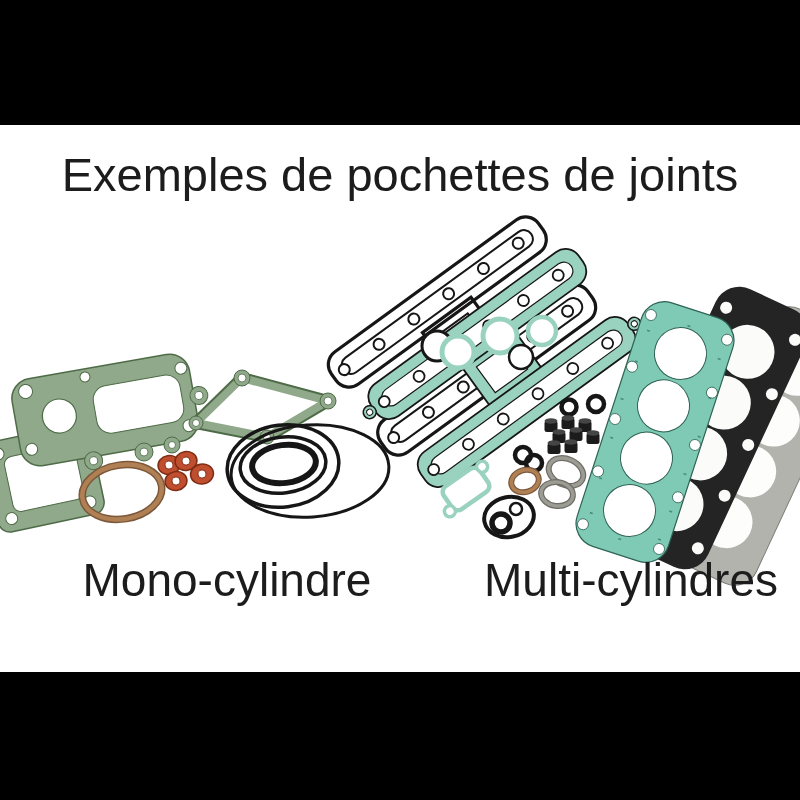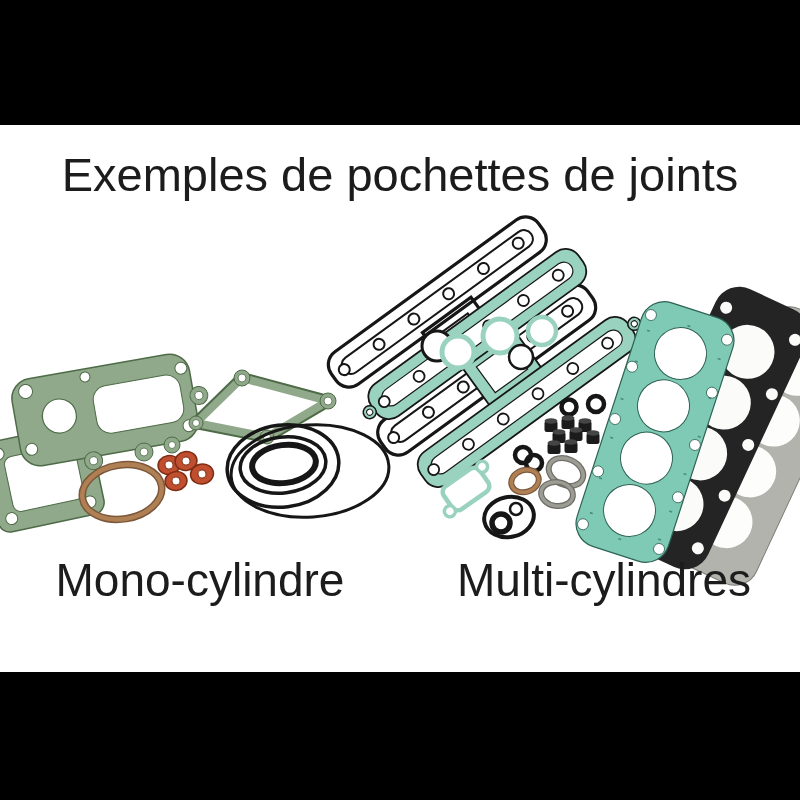--- a/index.html
+++ b/index.html
@@ -12,21 +12,21 @@
   }
   html,body{margin:0;padding:0;background:#444;}
   .frame{position:relative;width:800px;height:800px;margin:0 auto;background:var(--canvas);
          overflow:hidden;font-family:"Liberation Sans", sans-serif;}
   .bar{position:absolute;left:0;width:100%;background:var(--letterbox);}
   .bar.top{top:0;height:125px;}
   .bar.bottom{top:672px;height:128px;}
   .title{position:absolute;top:149px;left:0;width:100%;text-align:center;
          font-size:47px;line-height:52px;color:var(--text);z-index:3;}
   .caption{position:absolute;top:554px;font-size:46px;line-height:52px;color:var(--text);
-           text-align:center;z-index:3;}
+           text-align:center;z-index:3;margin-left:27px;}
   .caption.left{left:0;width:400px;}
   .caption.right{left:405px;width:398px;}
   svg.art{position:absolute;top:0;left:0;z-index:1;}
   
   .f-white{fill:#ffffff}.f-none{fill:none}
   .f-green{fill:var(--gasket-green)}.s-greend{stroke:var(--gasket-green-dark)}
   .f-teal{fill:var(--gasket-teal)}.f-tealdeep{fill:var(--gasket-teal-deep)}
   .s-teal{stroke:var(--gasket-teal)}.s-tealdark{stroke:var(--gasket-teal-dark)}
   .s-black{stroke:var(--rubber-black)}
   .s-copper{stroke:var(--copper)}.s-copperd{stroke:var(--copper-dark)}

